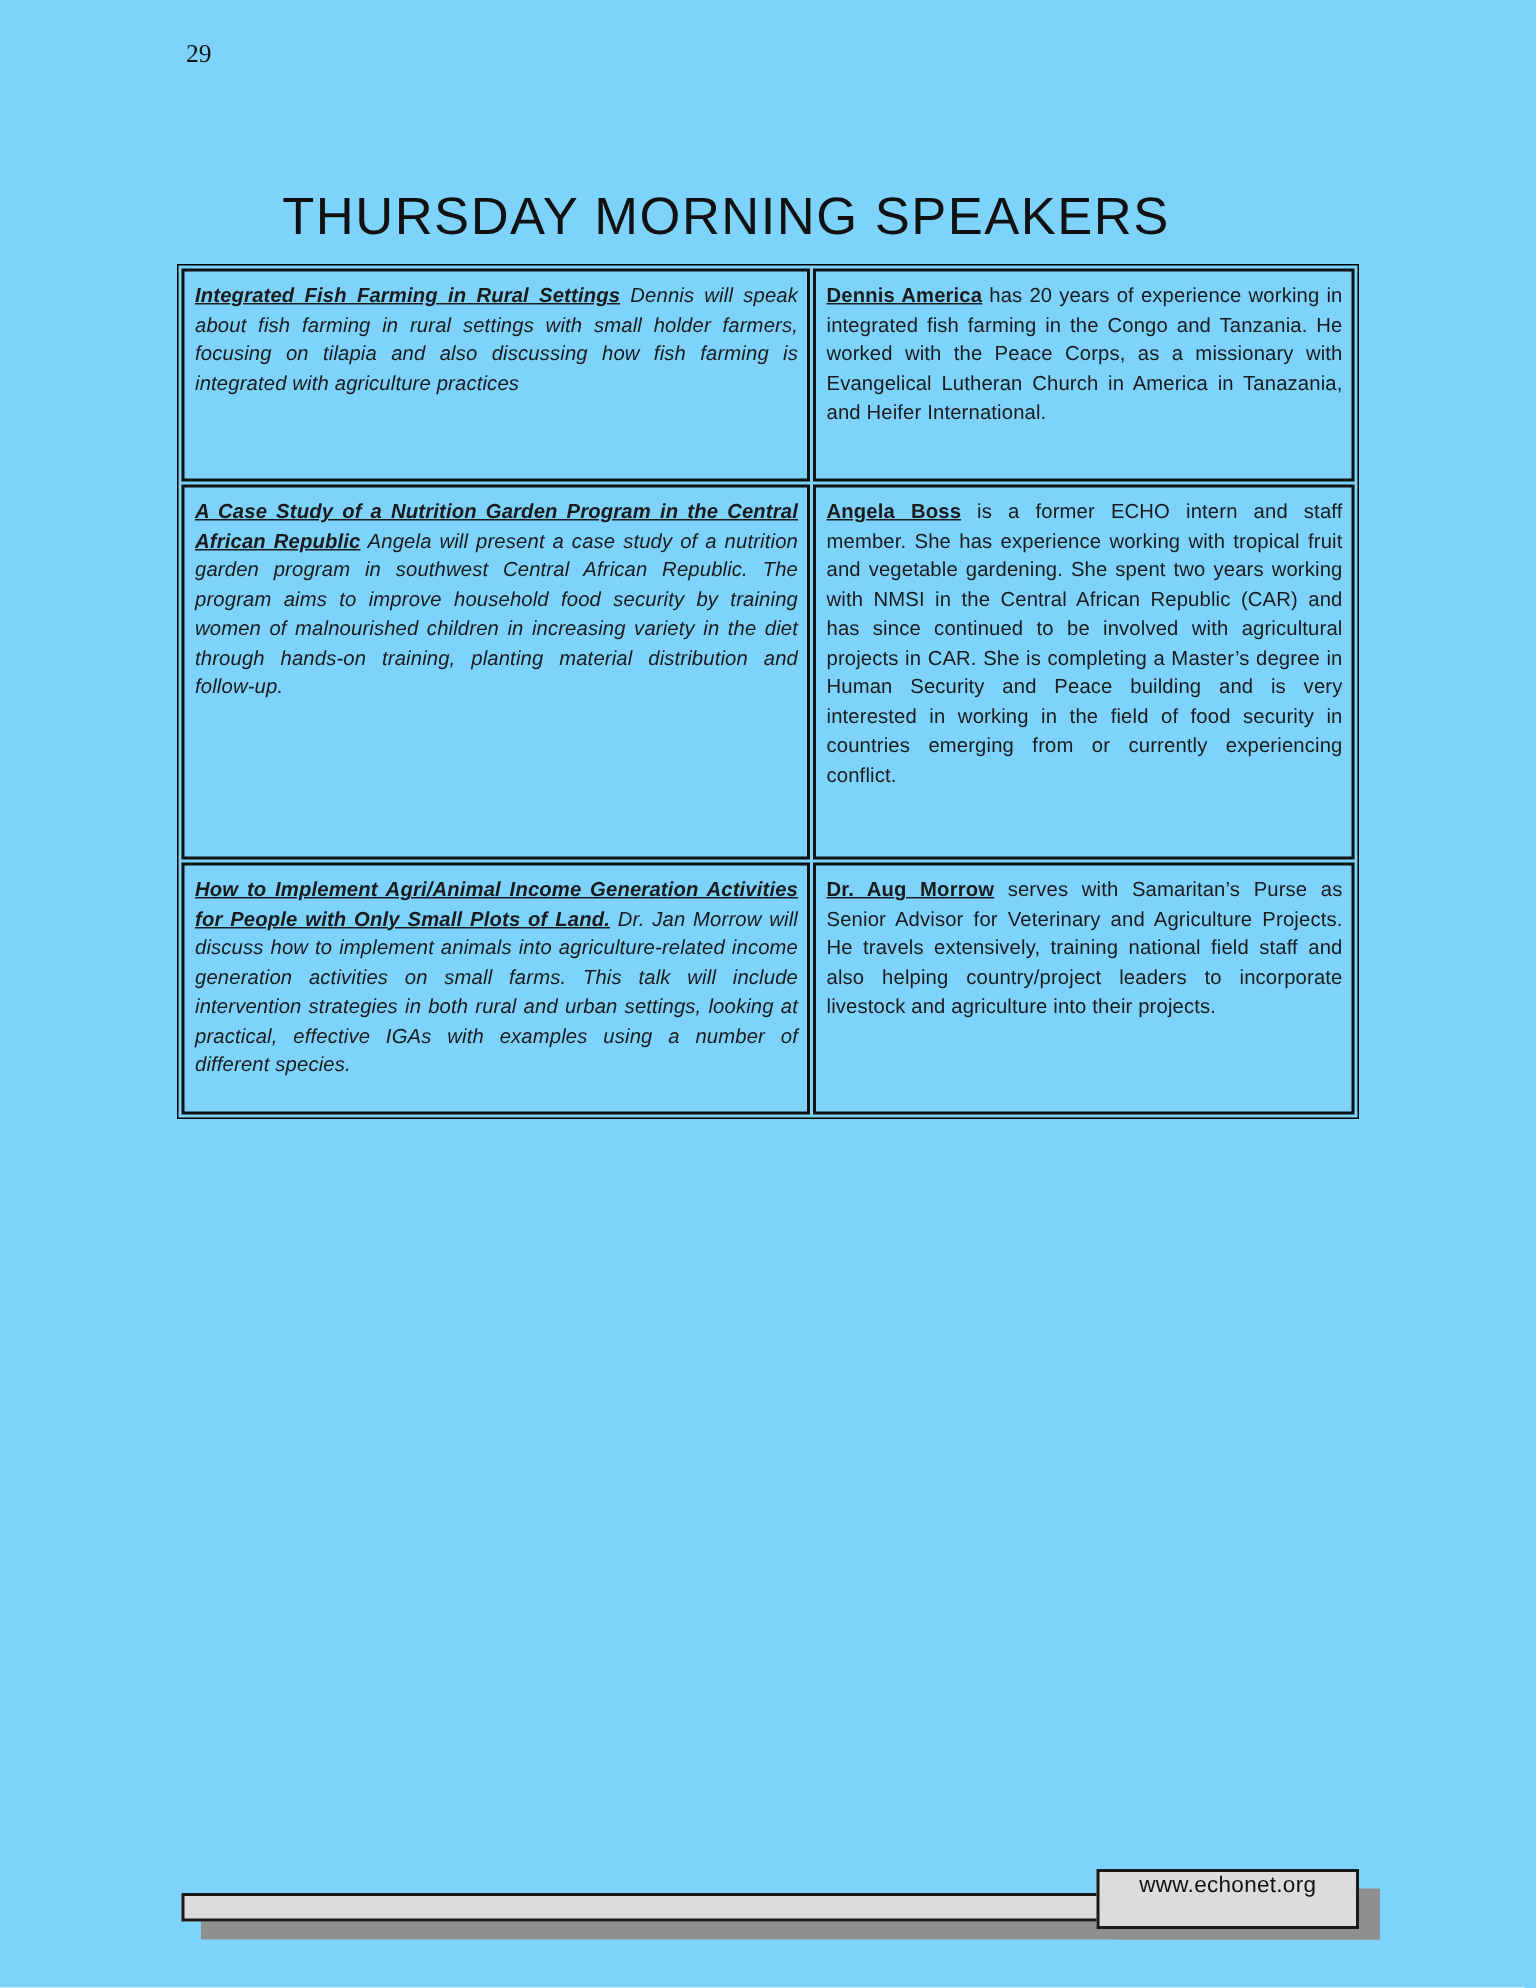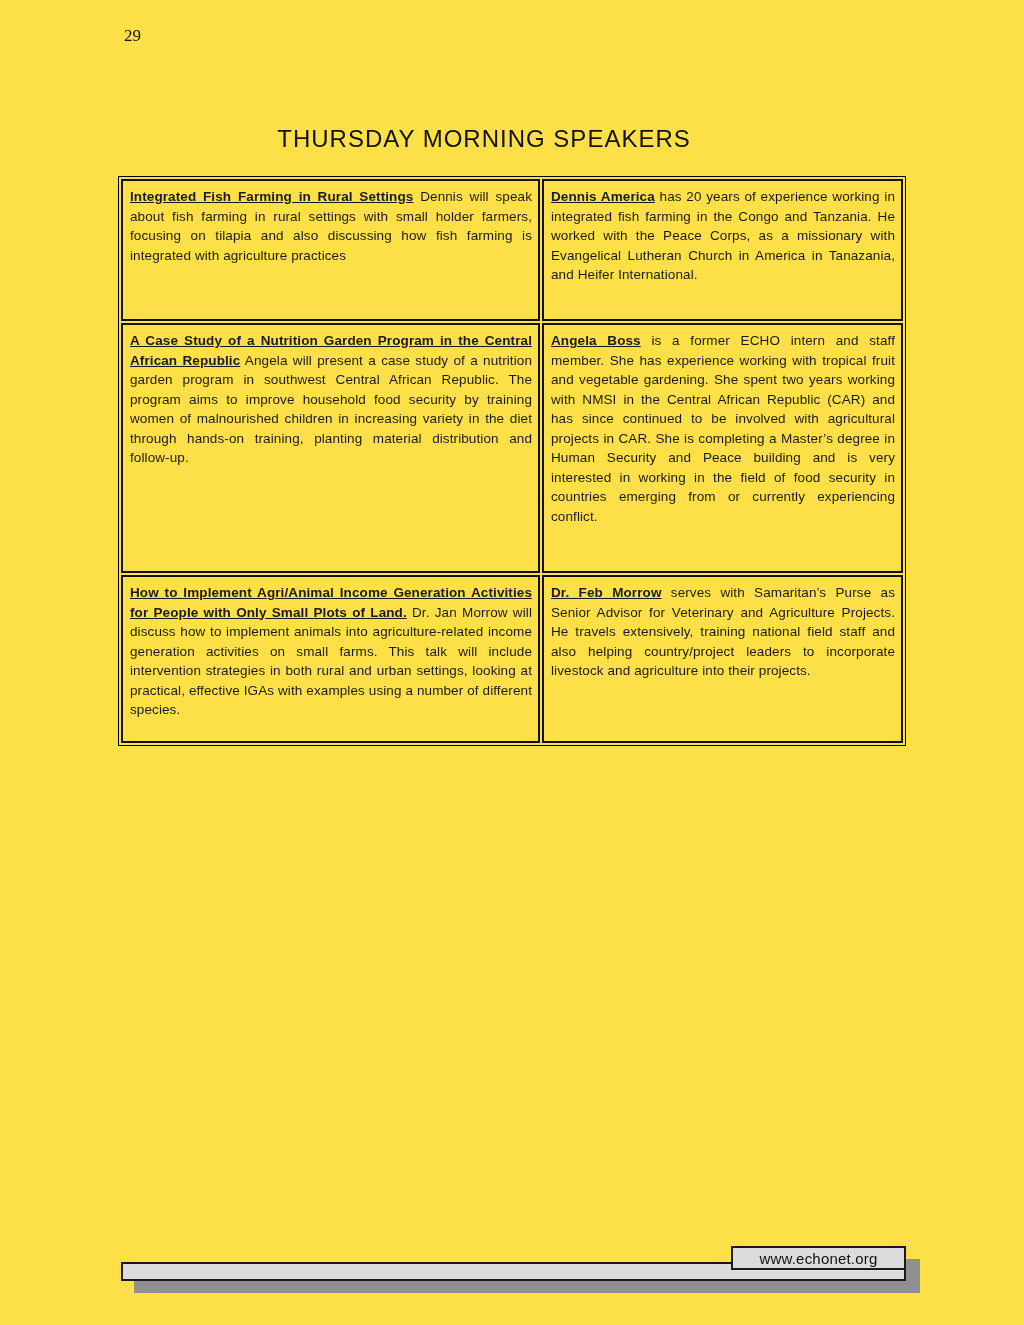--- a/index.html
+++ b/index.html
@@ -1,40 +1,40 @@
 <!DOCTYPE html>
 <html><head>
 <meta charset="utf-8">
 <style>
   * { margin: 0; padding: 0; box-sizing: border-box; }
   html, body { background: #ffffff; }
   .page {
     position: relative;
     width: 1024px;
     height: 1325px;
-    background: #fde047;
+    background: #7dd3fc;
     font-family: "Liberation Sans", sans-serif;
     color: #1a1a1a;
     overflow: hidden;
   }
   .page-number {
     position: absolute;
     left: 124px;
     top: 26px;
     font-family: "Liberation Serif", serif;
     font-size: 17px;
     color: #111;
   }
   .page-title {
     position: absolute;
     left: 0;
     top: 125px;
     width: 968px;
     text-align: center;
-    font-size: 24px;
+    font-size: 35px;
     font-weight: 400;
     letter-spacing: 1px;
     color: #111;
   }
   table.speakers {
     position: absolute;
     left: 118px;
     top: 176px;
     width: 786px;
     border-collapse: separate;
@@ -44,21 +44,21 @@
   }
   table.speakers td {
     border: 2px solid #111;
     vertical-align: top;
     padding: 6px 6px 6px 7px;
     font-size: 13.5px;
     line-height: 19.5px;
     letter-spacing: 0.1px;
     text-align: justify;
   }
-  td.col-talk { width: 419px; }
+  td.col-talk { width: 419px; font-style: italic; }
   td.col-speaker { width: 361px; }
   tr.row-1 td { height: 142px; }
   tr.row-2 td { height: 250px; margin-top: 28px; }
   tr.row-3 td { height: 168px; margin-top: 11px; }
   .lead {
     font-weight: bold;
     text-decoration: underline;
   }
   
   .footer-shadow-bar {
@@ -84,25 +84,25 @@
     width: 785px;
     height: 19px;
     background: #dcdcdc;
     border: 2px solid #1a1a1a;
   }
   .footer-tab {
     position: absolute;
     left: 731px;
     top: 1246px;
     width: 175px;
-    height: 24px;
+    height: 40px;
     background: #dcdcdc;
     border: 2px solid #1a1a1a;
     display: flex;
-    align-items: center;
+    align-items: flex-start;
     justify-content: center;
     font-size: 15px;
     letter-spacing: 0.2px;
     color: #111;
   }
 </style>
 </head>
 <body>
 
 <div class="page">
@@ -127,21 +127,21 @@
         </td>
         <td class="col-speaker">
           <p><span class="lead">Angela Boss</span> <span>is a former ECHO intern and staff member.  She has experience working with tropical fruit and vegetable gardening.  She spent two years working with NMSI in the Central African Republic (CAR) and has since continued to be involved with agricultural projects in CAR.  She is completing a Master’s degree in Human Security and Peace building and is very interested in working in the field of food security in countries emerging from or currently experiencing conflict.</span></p>
         </td>
       </tr>
       <tr class="row-3">
         <td class="col-talk">
           <p><span class="lead">How to Implement Agri/Animal Income Generation Activities for People with Only Small Plots of Land.</span> <span>Dr. Jan Morrow will discuss how to implement animals into agriculture-related income generation  activities on small farms.  This talk will include intervention strategies in both rural and urban settings, looking at practical, effective IGAs with examples using a number of different species.</span></p>
         </td>
         <td class="col-speaker">
-          <p><span class="lead">Dr. Feb Morrow</span> <span>serves with Samaritan’s Purse as Senior Advisor for Veterinary and Agriculture Projects. He travels extensively, training national field staff and also helping country/project leaders to incorporate livestock and agriculture into their projects.</span></p>
+          <p><span class="lead">Dr. Aug Morrow</span> <span>serves with Samaritan’s Purse as Senior Advisor for Veterinary and Agriculture Projects. He travels extensively, training national field staff and also helping country/project leaders to incorporate livestock and agriculture into their projects.</span></p>
         </td>
       </tr>
     </tbody>
   </table>
 
   <div class="footer-shadow-bar"></div>
   <div class="footer-shadow-tab"></div>
   <div class="footer-bar"></div>
   <div class="footer-tab">
     <span>www.echonet.org</span>

